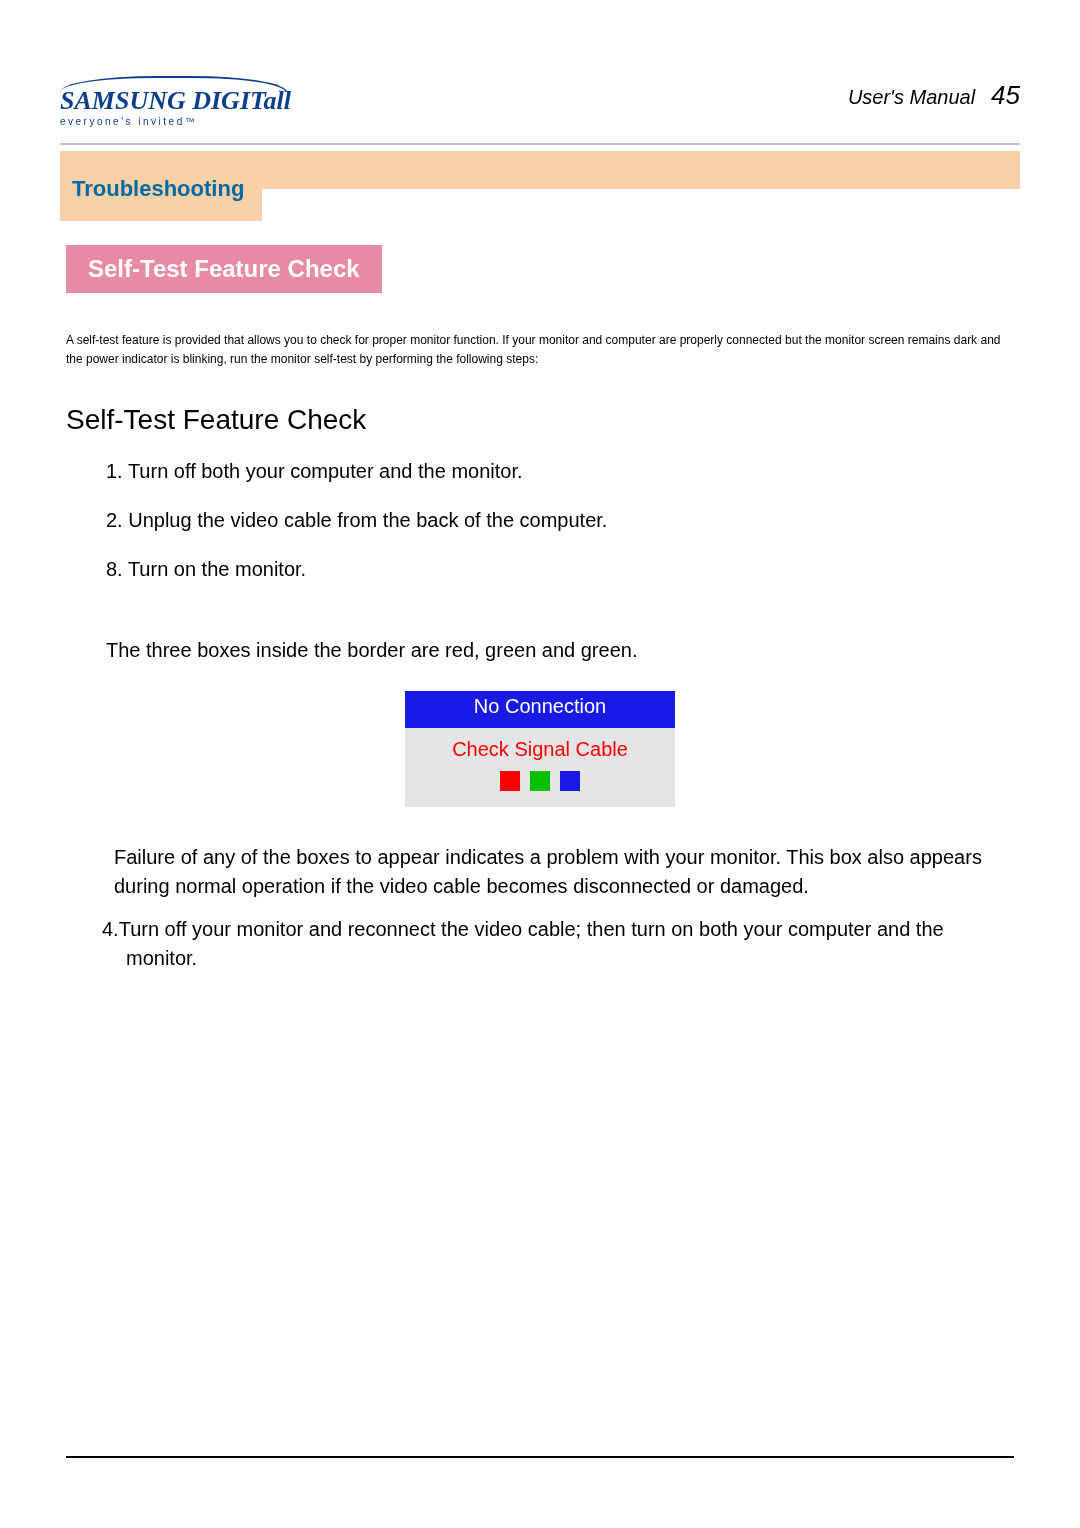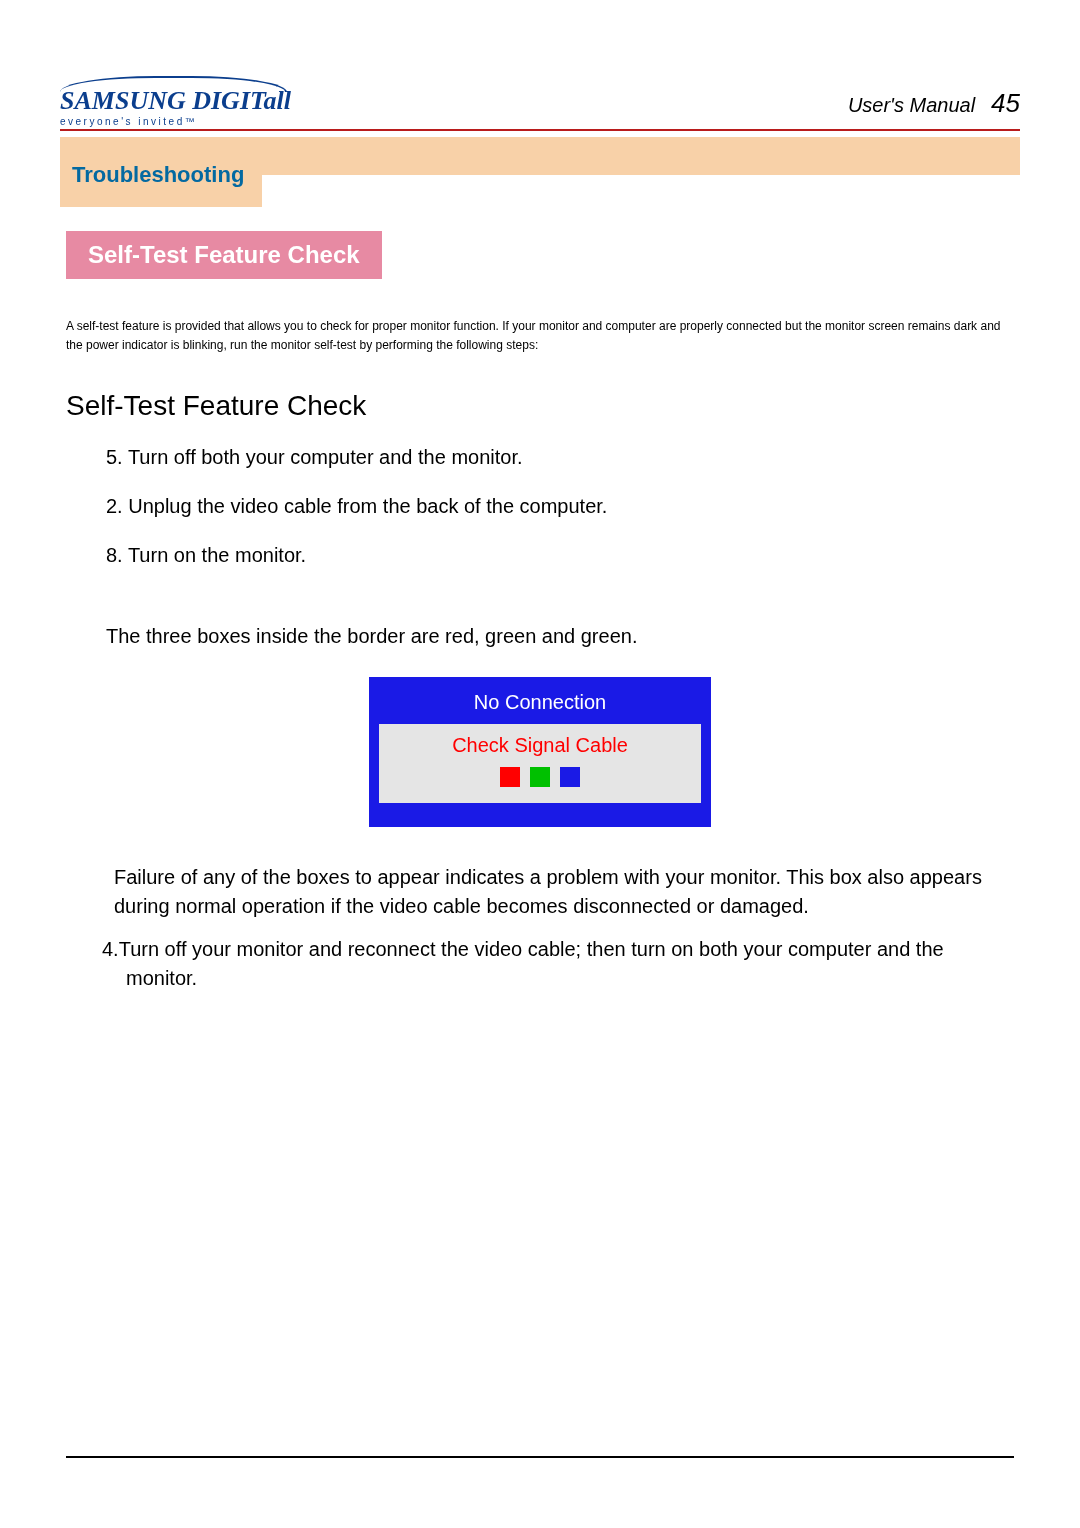--- a/index.html
+++ b/index.html
@@ -14,23 +14,23 @@
   }
   .page {
     padding: 80px 60px 40px 60px;
     box-sizing: border-box;
     height: 100%;
     position: relative;
   }
   .header-row {
     display: flex;
     justify-content: space-between;
-    align-items: center;
-    border-bottom: 2px solid #b91c1c;
-    padding-bottom: 2px;
+    align-items: flex-start;
+    border-bottom: 2px solid #c4b5fd;
+    padding-bottom: 16px;
   }
   .logo {
     display: flex;
     flex-direction: column;
     align-items: flex-start;
     color: #0b3e8d;
   }
   .logo-top {
     font-family: "Times New Roman", serif;
     font-style: italic;
@@ -116,24 +116,24 @@
     padding-left: 40px;
   }
   .steps .step { margin-bottom: 18px; }
   .body-text {
     font-size: 20px;
     line-height: 1.45;
     padding-left: 40px;
     margin-top: 22px;
   }
   .diagram {
-    width: 342px;
+    width: 270px;
     margin: 26px auto 8px auto;
     background: #1a1ae6;
-    padding: 10px;
+    padding: 0;
     box-sizing: border-box;
   }
   .diagram-title {
     color: #fff;
     text-align: center;
     font-size: 20px;
     padding: 4px 0 10px 0;
   }
   .diagram-inner {
     background: #e5e5e5;
@@ -189,21 +189,21 @@
 
   <div class="content">
 
     <div class="pink-heading">Self-Test Feature Check</div>
 
     <div class="intro"> A self-test feature is provided that allows you to check for proper monitor function. If your monitor and computer are properly connected but the monitor screen remains dark and the power indicator is blinking, run the monitor self-test by performing the following steps:</div>
 
     <div class="sub-heading">Self-Test Feature Check</div>
 
     <div class="steps">
-      <div class="step">5. Turn off both your computer and the monitor.</div>
+      <div class="step">1. Turn off both your computer and the monitor.</div>
       <div class="step">2. Unplug the video cable from the back of the computer.</div>
       <div class="step">8. Turn on the monitor.</div>
     </div>
 
     <div class="body-text">
       <br>
       <span>The three boxes inside the border are red, green and green.</span>
     </div>
 
     <div class="diagram">

